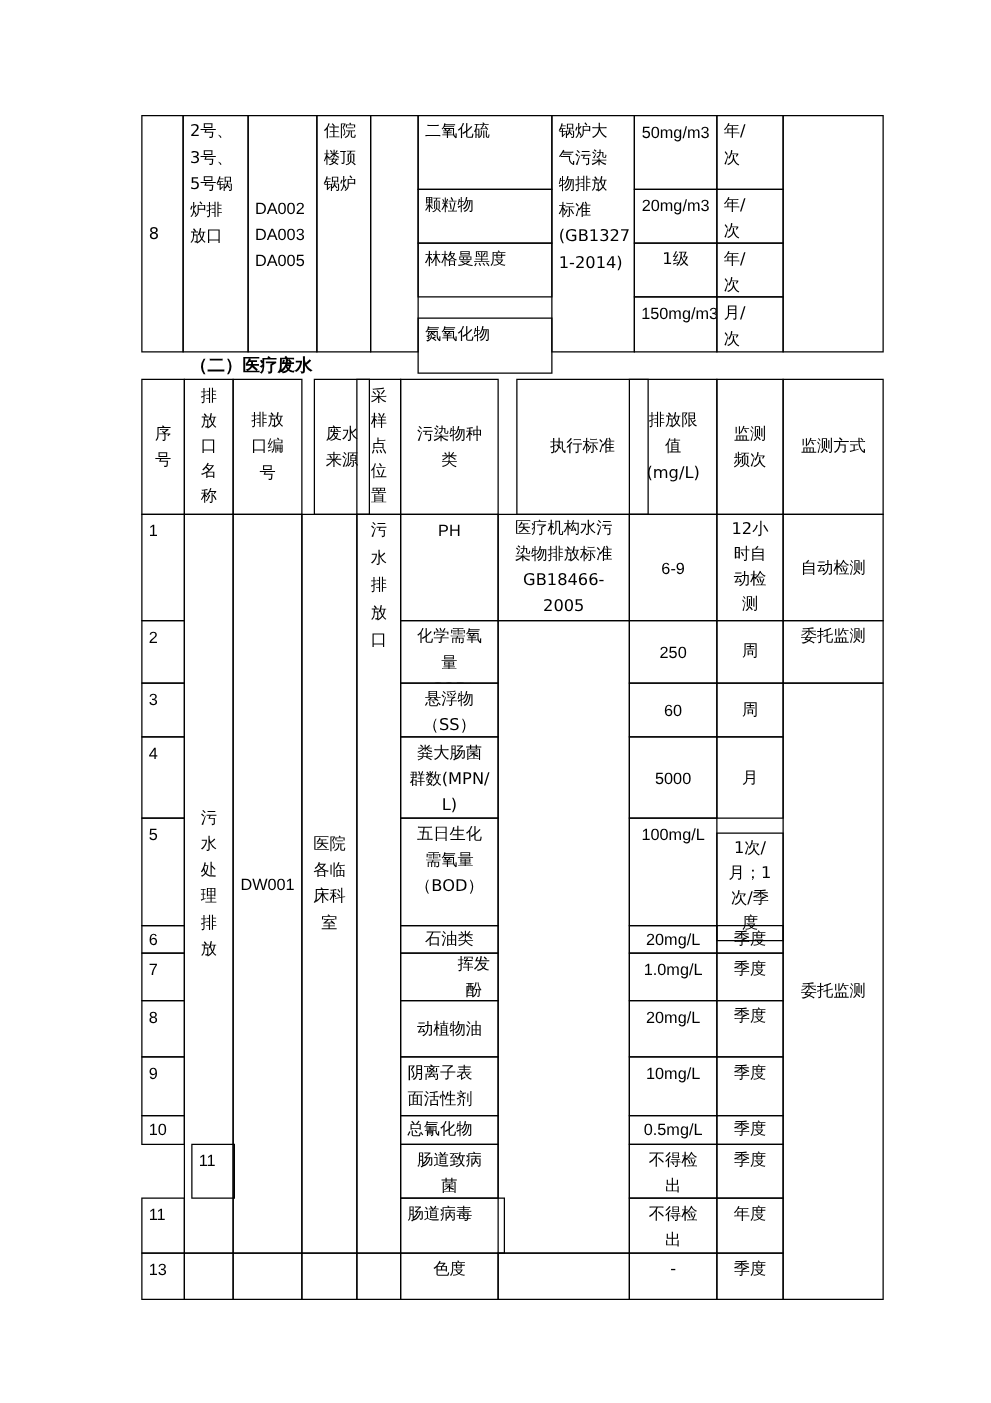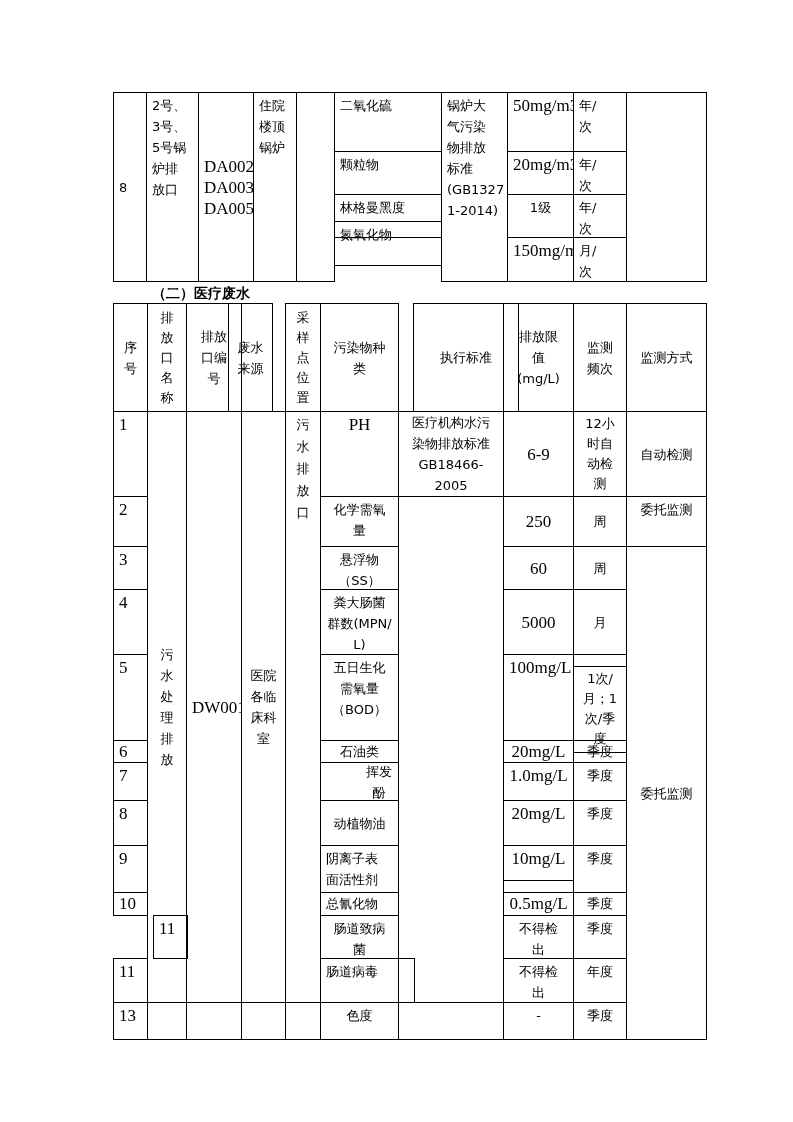--- a/index.html
+++ b/index.html
@@ -2,21 +2,21 @@
 <html><head>
 <meta charset="utf-8">
 <style>
   html, body { margin: 0; padding: 0; background: #ffffff; }
   body { width: 793px; height: 1122px; position: relative; overflow: hidden;
          font-family: "DejaVu Sans", "Liberation Sans", sans-serif; color: #000; }
   .cell { position: absolute; box-sizing: border-box; border: 1px solid #000;
           font-size: 13px; line-height: 21px; padding: 2px 5px; overflow: hidden; }
   .c { text-align: center; }
   .vc { display: flex; flex-direction: column; justify-content: center; }
-  .mono { font-family: Liberation Serif, serif; font-size: 17px; }
+  .mono { font-family: Liberation Sans, sans-serif; font-size: 13px; }
   .section-title { position: absolute; left: 152px; top: 284px; font-size: 14px;
                    font-weight: bold; line-height: 18px; }
   .pre { white-space: pre-line; }
 </style>
 </head>
 <body>
 
 <div>
   <div class="cell vc" style="left:113px;top:92px;width:34px;height:190px;">8</div>
   <div class="cell pre" style="left:146px;top:92px;width:53px;height:190px;">2号、
@@ -28,21 +28,21 @@
 DA003
 DA005</div>
   <div class="cell pre" style="left:253px;top:92px;width:44px;height:190px;">住院
 楼顶
 锅炉</div>
   <div class="cell" style="left:296px;top:92px;width:39px;height:190px;"></div>
 
   <div class="cell" style="left:334px;top:92px;width:108px;height:60px;">二氧化硫</div>
   <div class="cell" style="left:334px;top:151px;width:108px;height:44px;">颗粒物</div>
   <div class="cell" style="left:334px;top:194px;width:108px;height:44px;">林格曼黑度</div>
-  <div class="cell" style="left:334px;top:221px;width:108px;height:45px;">氮氧化物</div>
+  <div class="cell" style="left:334px;top:254px;width:108px;height:45px;">氮氧化物</div>
 
   <div class="cell pre" style="left:441px;top:92px;width:67px;height:190px;">锅炉大
 气污染
 物排放
 标准
 (GB1327
 1-2014)</div>
 
   <div class="cell c mono" style="left:507px;top:92px;width:67px;height:60px;">50mg/m3</div>
   <div class="cell c mono" style="left:507px;top:151px;width:67px;height:44px;">20mg/m3</div>
@@ -68,21 +68,21 @@
   <div class="cell c vc pre" style="left:113px;top:303px;width:35px;height:109px;">序
 号</div>
   <div class="cell c vc pre" style="left:147px;top:303px;width:40px;height:109px;line-height:20px;">排
 放
 口
 名
 称</div>
   <div class="cell c vc pre" style="left:186px;top:303px;width:56px;height:109px;">排放
 口编
 号</div>
-  <div class="cell c vc pre" style="left:228px;top:303px;width:45px;height:109px;">废水
+  <div class="cell c vc pre" style="left:251px;top:303px;width:45px;height:109px;">废水
 来源</div>
   <div class="cell c vc pre" style="left:285px;top:303px;width:36px;height:109px;line-height:20px;">采
 样
 点
 位
 置</div>
   <div class="cell c vc pre" style="left:320px;top:303px;width:79px;height:109px;">污染物种
 类</div>
   <div class="cell c vc pre" style="left:398px;top:303px;width:106px;height:109px;margin-left:15px;">执行标准</div>
   <div class="cell c vc pre" style="left:503px;top:303px;width:71px;height:109px;">排放限
@@ -170,37 +170,37 @@
   <div class="cell c" style="left:573px;top:762px;width:54px;height:39px;">季度</div>
 
   <div class="cell mono" style="left:113px;top:800px;width:35px;height:46px;">8</div>
   <div class="cell c vc" style="left:320px;top:800px;width:79px;height:46px;">动植物油</div>
   <div class="cell c mono" style="left:503px;top:800px;width:71px;height:46px;">20mg/L</div>
   <div class="cell c" style="left:573px;top:800px;width:54px;height:46px;">季度</div>
 
   <div class="cell mono" style="left:113px;top:845px;width:35px;height:48px;">9</div>
   <div class="cell pre" style="left:320px;top:845px;width:79px;height:48px;">阴离子表
 面活性剂</div>
-  <div class="cell c mono" style="left:503px;top:845px;width:71px;height:36px;">10mg/L</div>
+  <div class="cell c mono" style="left:503px;top:845px;width:71px;height:48px;">10mg/L</div>
   <div class="cell c" style="left:573px;top:845px;width:54px;height:48px;">季度</div>
 
   <div class="cell mono" style="left:113px;top:892px;width:35px;height:24px;padding-top:0;">10</div>
   <div class="cell" style="left:320px;top:892px;width:79px;height:24px;padding-top:0;">总氰化物</div>
   <div class="cell c mono" style="left:503px;top:892px;width:71px;height:24px;padding-top:0;">0.5mg/L</div>
   <div class="cell c" style="left:573px;top:892px;width:54px;height:24px;padding-top:0;">季度</div>
 
   <div class="cell mono" style="left:113px;top:915px;width:35px;height:44px;margin-left:40px;">11</div>
   <div class="cell c pre" style="left:320px;top:915px;width:79px;height:44px;">肠道致病
 菌</div>
   <div class="cell c pre" style="left:503px;top:915px;width:71px;height:44px;">不得检
 出</div>
   <div class="cell c" style="left:573px;top:915px;width:54px;height:44px;">季度</div>
 
   <div class="cell mono" style="left:113px;top:958px;width:35px;height:45px;">11</div>
-  <div class="cell" style="left:320px;top:958px;width:95px;height:45px;">肠道病毒</div>
+  <div class="cell" style="left:320px;top:958px;width:84px;height:45px;">肠道病毒</div>
   <div class="cell c pre" style="left:503px;top:958px;width:71px;height:45px;">不得检
 出</div>
   <div class="cell c" style="left:573px;top:958px;width:54px;height:45px;">年度</div>
 
   <div class="cell mono" style="left:113px;top:1002px;width:35px;height:38px;">13</div>
   <div class="cell c" style="left:320px;top:1002px;width:79px;height:38px;">色度</div>
   <div class="cell c" style="left:503px;top:1002px;width:71px;height:38px;">-</div>
   <div class="cell c" style="left:573px;top:1002px;width:54px;height:38px;">季度</div>
 </div>
 

